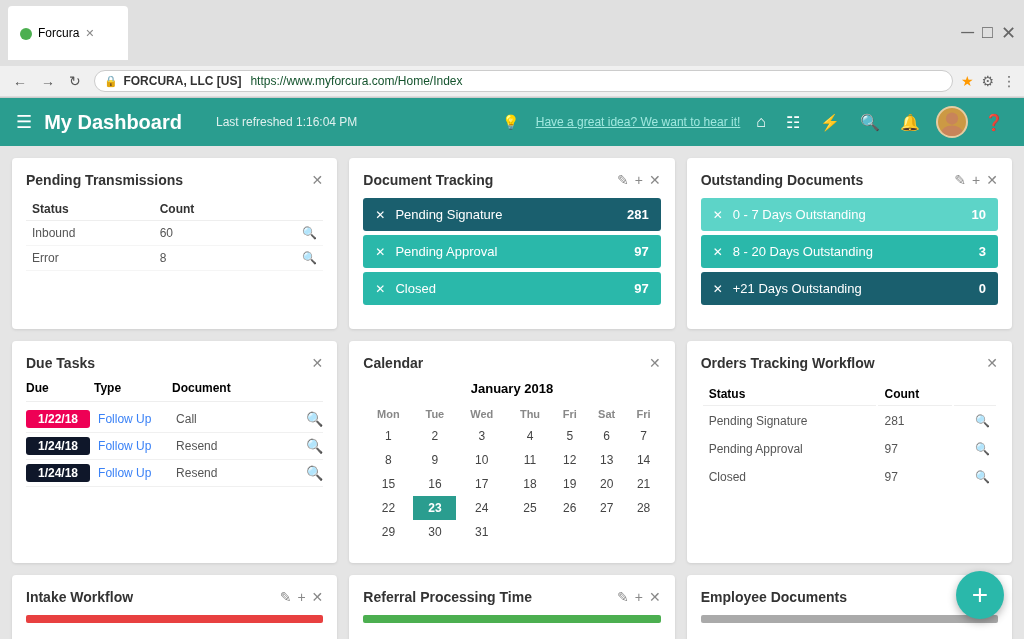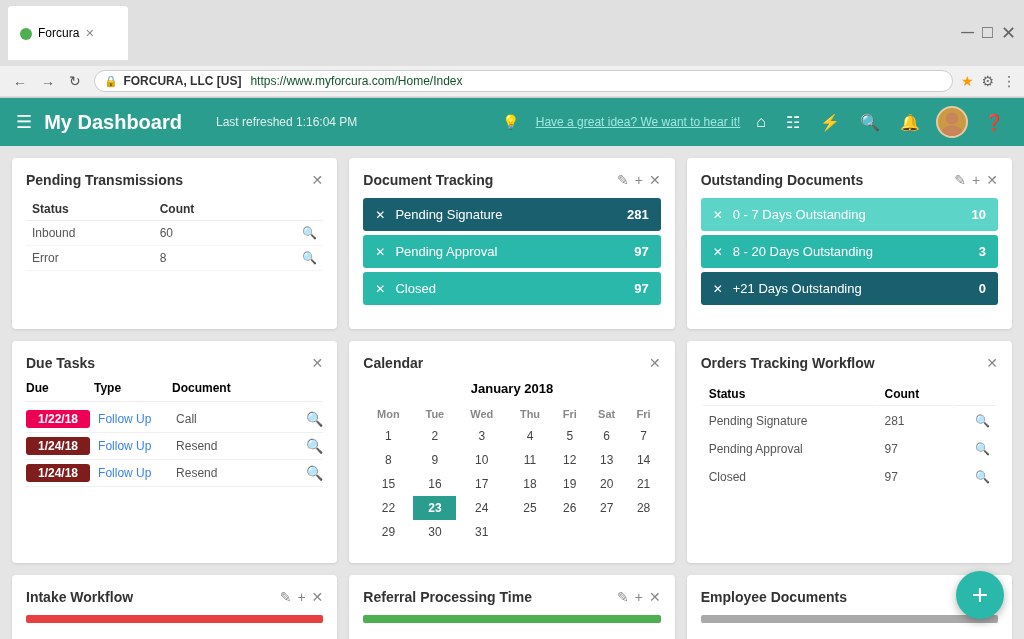--- a/index.html
+++ b/index.html
@@ -59,21 +59,21 @@
     .out-doc-item .label { color: white; flex: 1; font-size: 13px; }
     .out-doc-item .count { color: white; font-weight: bold; font-size: 13px; }
     .od-light-teal { background: #5dd4c8; }
     .od-med-teal { background: #2ab8aa; }
     .od-dark { background: #1a5f6e; }
 
     
     .task-row { display: flex; align-items: center; gap: 8px; padding: 4px 0; border-bottom: 1px solid #f0f0f0; }
     .date-badge { padding: 2px 12px; border-radius: 3px; color: white; font-size: 12px; font-weight: bold; min-width: 50px; text-align: center; }
     .date-badge.red { background: #e05; }
-    .date-badge.green { background: #7f1d1d; }
+    .date-badge.green { background: #0f172a; }
     .task-type { font-size: 12px; color: #3b82f6; width: 70px; }
     .task-doc { font-size: 12px; color: #555; flex: 1; }
     .task-search { color: #2a9d8f; font-size: 14px; cursor: pointer; }
 
     
     .calendar-header { text-align: center; font-weight: bold; margin-bottom: 8px; font-size: 13px; }
     .calendar-grid { width: 100%; border-collapse: collapse; }
     .calendar-grid th { text-align: center; font-size: 11px; color: #888; padding: 4px 2px; }
     .calendar-grid td { text-align: center; font-size: 12px; padding: 5px 2px; color: #444; cursor: pointer; }
     .calendar-today { background: #2a9d8f !important; color: white !important; border-radius: 0; font-weight: bold; }

